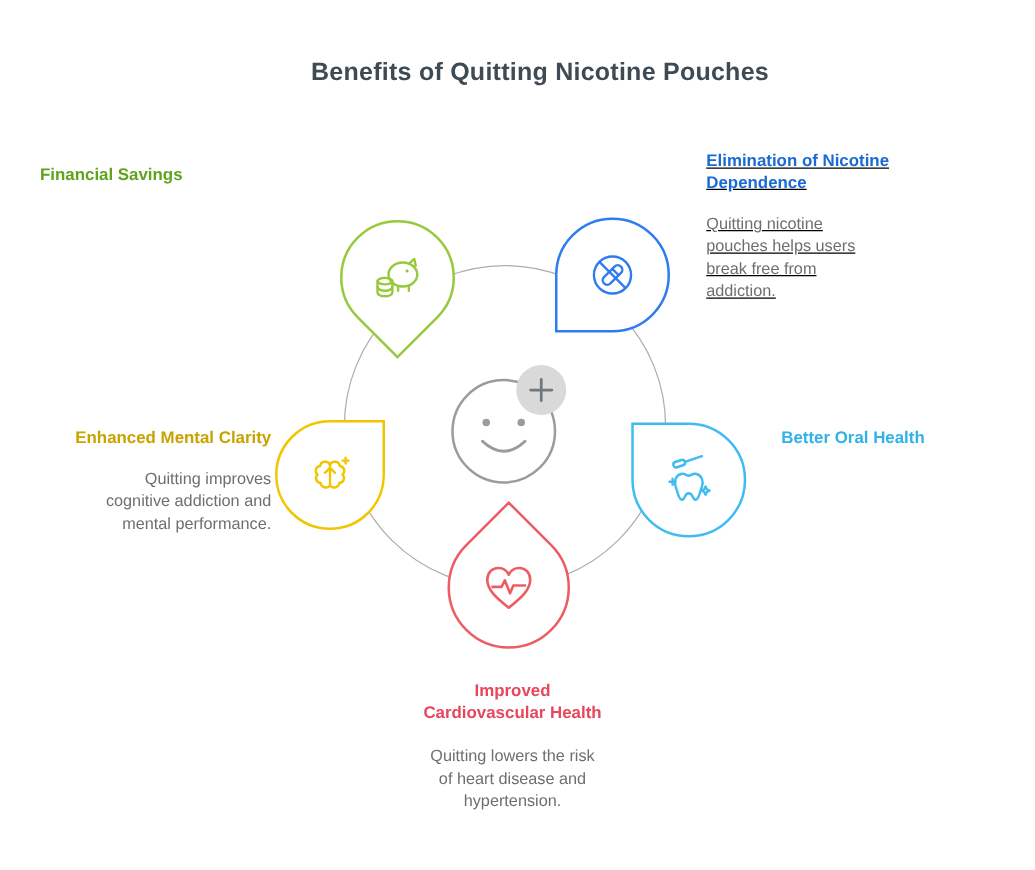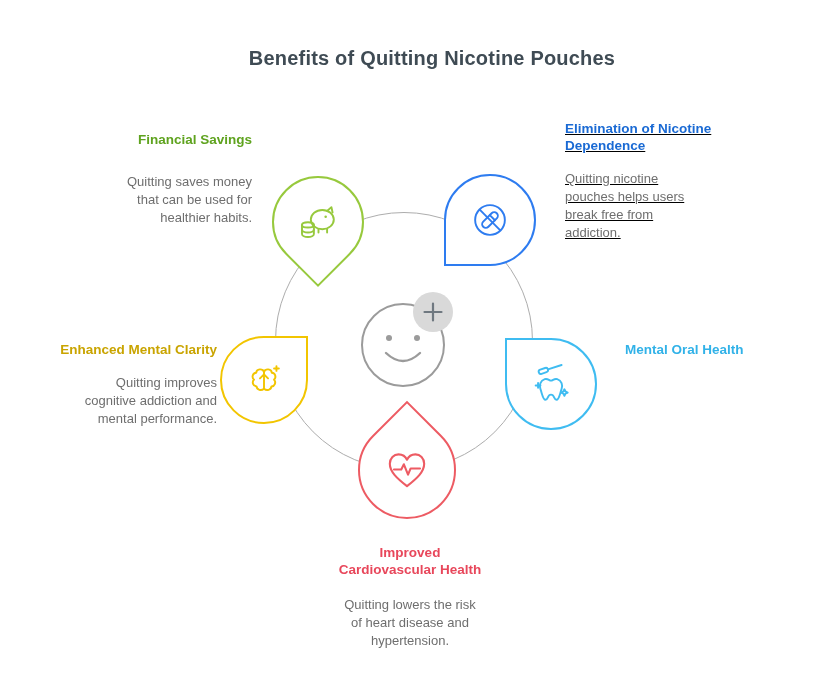--- a/index.html
+++ b/index.html
@@ -27,21 +27,21 @@
   .node-mental .drop      { border-radius:50% 0 50% 50%; }
   .node-oral        { left:505px; top:338px; width:92px; height:92px; }
   .node-oral .drop        { border-radius:0 50% 50% 50%; }
   .node-cardio      { left:358px; top:421px; width:98px; height:98px; }
   .node-cardio .drop      { border-radius:0 50% 50% 50%; transform:rotate(45deg); }
 
   .label { position:absolute; }
   .heading { font-size:13.5px; font-weight:bold; line-height:17px; white-space:pre-line; }
   .body-text { font-size:13px; color:#6E6E6E; line-height:18px; white-space:pre-line; margin-top:16px; }
 
-  .label-financial   { left:32px;  top:131px; width:220px; text-align:right; }
+  .label-financial   { left:32px;  top:131px; width:220px; text-align:left; }
   .label-financial .body-text { margin-top:25px; }
   .label-elimination { left:565px; top:120px; width:190px; text-align:left;text-decoration:underline; }
   .label-mental      { left:0px;   top:341px; width:190px; text-align:right;margin-left:27px; }
   .label-oral        { left:625px; top:341px; width:190px; text-align:left; }
   .label-cardio      { left:300px; top:544px; width:220px; text-align:center; }
   .label-cardio .body-text { margin-top:18px; }
 </style>
 </head>
 <body>
 
@@ -114,43 +114,40 @@
   <div class="node node-cardio" style="--c: #ED5B63;">
     <div class="drop"></div>
     <svg class="icon" width="50" height="50" viewBox="0 0 48 48" fill="none" stroke="currentColor" stroke-width="2" stroke-linecap="round" stroke-linejoin="round">
       <path d="M24 39.5 C14.5 32 7.5 25.8 7.5 18 C7.5 12.6 11.4 9 15.9 9 C19.3 9 22.6 11 24 14.2 C25.4 11 28.7 9 32.1 9 C36.6 9 40.5 12.6 40.5 18 C40.5 25.8 33.5 32 24 39.5 Z"></path>
       <polyline points="11.5 23.5 18.5 23.5 21 18.5 25 28.5 27.5 22.5 36.5 22.5"></polyline>
     </svg>
   </div>
 
   <div class="label label-financial">
     <div class="heading" style="color: rgb(95, 163, 31);">Financial Savings</div>
-    <div class="body-text">Quitting saves money
-that can be used for
-healthier habits.</div>
   </div>
 
   <div class="label label-elimination">
     <div class="heading" style="color: rgb(26, 106, 212);">Elimination of Nicotine
 Dependence</div>
     <div class="body-text">Quitting nicotine
 pouches helps users
 break free from
 addiction.</div>
   </div>
 
   <div class="label label-mental">
     <div class="heading" style="color: rgb(201, 164, 0);">Enhanced Mental Clarity</div>
     <div class="body-text">Quitting improves
 cognitive addiction and
 mental performance.</div>
   </div>
 
   <div class="label label-oral">
-    <div class="heading" style="color: rgb(49, 178, 232);">Mental Oral Health</div>
+    <div class="heading" style="color: rgb(49, 178, 232);">Better Oral Health</div>
   </div>
 
   <div class="label label-cardio">
     <div class="heading" style="color: rgb(232, 71, 91);">Improved
 Cardiovascular Health</div>
     <div class="body-text">Quitting lowers the risk
 of heart disease and
 hypertension.</div>
   </div>
 

